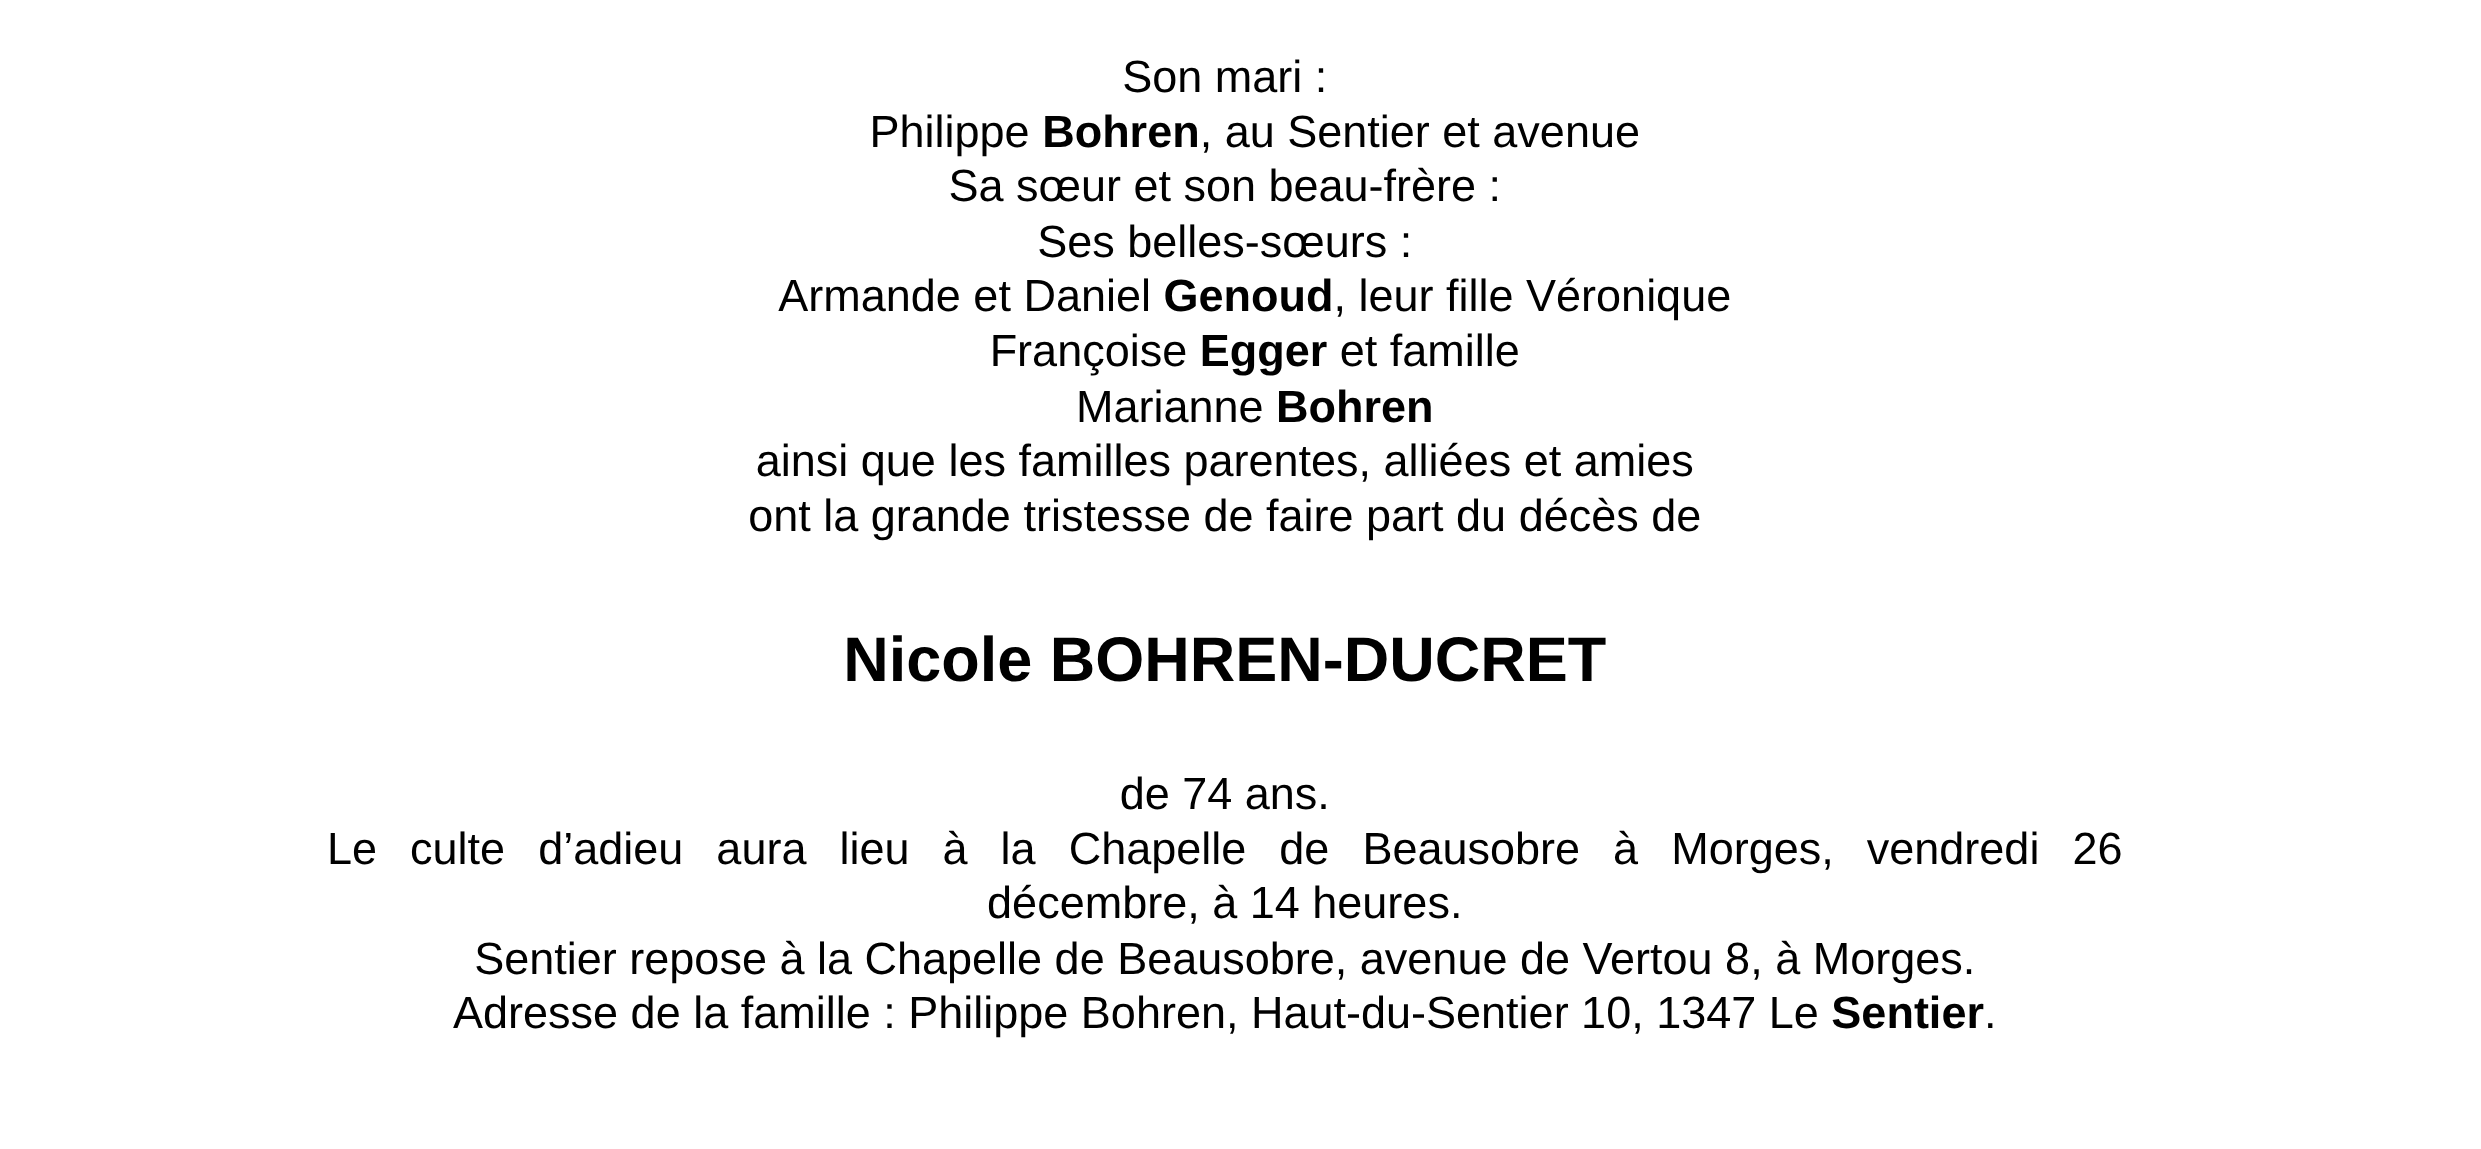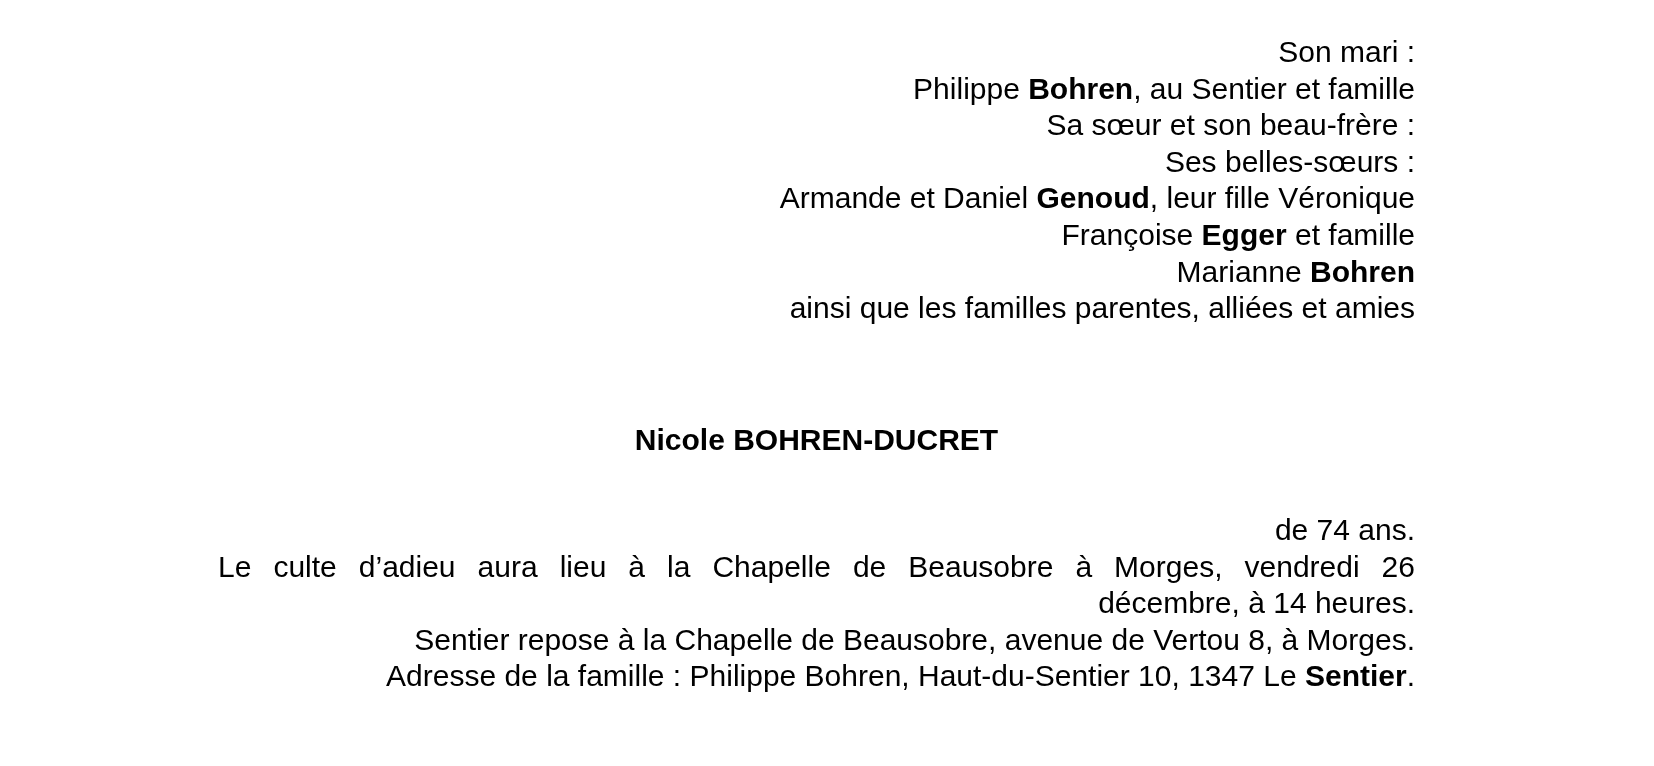--- a/index.html
+++ b/index.html
@@ -19,54 +19,55 @@
   .textcol {
     position: absolute;
     left: 218px;
     width: 1197px;
     font-size: 30px;
     line-height: 36.6px;
     white-space: nowrap;
   }
   .intro  { top: 34px; }
   .details{ top: 512px; }
-  .line { text-align: right; }
+  .line { text-align: center; }
   .line.indent { padding-left: 40px; }
   .line.justify {
     white-space: normal;
     text-align: justify;
     text-align-last: justify;
   }
   .deceased-name {
     position: absolute;
     left: 218px;
     top: 417px;
     width: 1197px;
     text-align: center;
     font-weight: bold;
-    font-size: 30px;
+    font-size: 42px;
     line-height: 46px;
     white-space: nowrap;
   }
   b { font-weight: bold; margin-top: 32px; }
 </style>
 </head>
 <body>
 
 <div class="sheet">
 
   <div class="textcol intro" id="intro-lines">
       <div class="line"><span>Son mari :</span></div>
-      <div class="line indent"><span>Philippe </span><b>Bohren</b><span>, au Sentier et famille</span></div>
+      <div class="line indent"><span>Philippe </span><b>Bohren</b><span>, au Sentier et avenue</span></div>
       <div class="line"><span>Sa sœur et son beau-frère :</span></div>
       <div class="line"><span>Ses belles-sœurs :</span></div>
       <div class="line indent"><span>Armande et Daniel </span><b>Genoud</b><span>, leur fille Véronique</span></div>
       <div class="line indent"><span>Françoise </span><b>Egger</b><span> et famille</span></div>
       <div class="line indent"><span>Marianne </span><b>Bohren</b></div>
       <div class="line"><span>ainsi que les familles parentes, alliées et amies</span></div>
+      <div class="line"><span>ont la grande tristesse de faire part du décès de</span></div>
     </div>
 
   <div class="deceased-name">Nicole BOHREN-DUCRET</div>
 
   <div class="textcol details" id="detail-lines">
       <div class="line"><span>de 74 ans.</span></div>
       <div class="line justify"><span>Le culte d’adieu aura lieu à la Chapelle de Beausobre à Morges, vendredi 26</span></div>
       <div class="line"><span>décembre, à 14 heures.</span></div>
       <div class="line"><span>Sentier repose à la Chapelle de Beausobre, avenue de Vertou 8, à Morges.</span></div>
       <div class="line"><span>Adresse de la famille : Philippe Bohren, Haut-du-Sentier 10, 1347 Le </span><b>Sentier</b><span>.</span></div>

